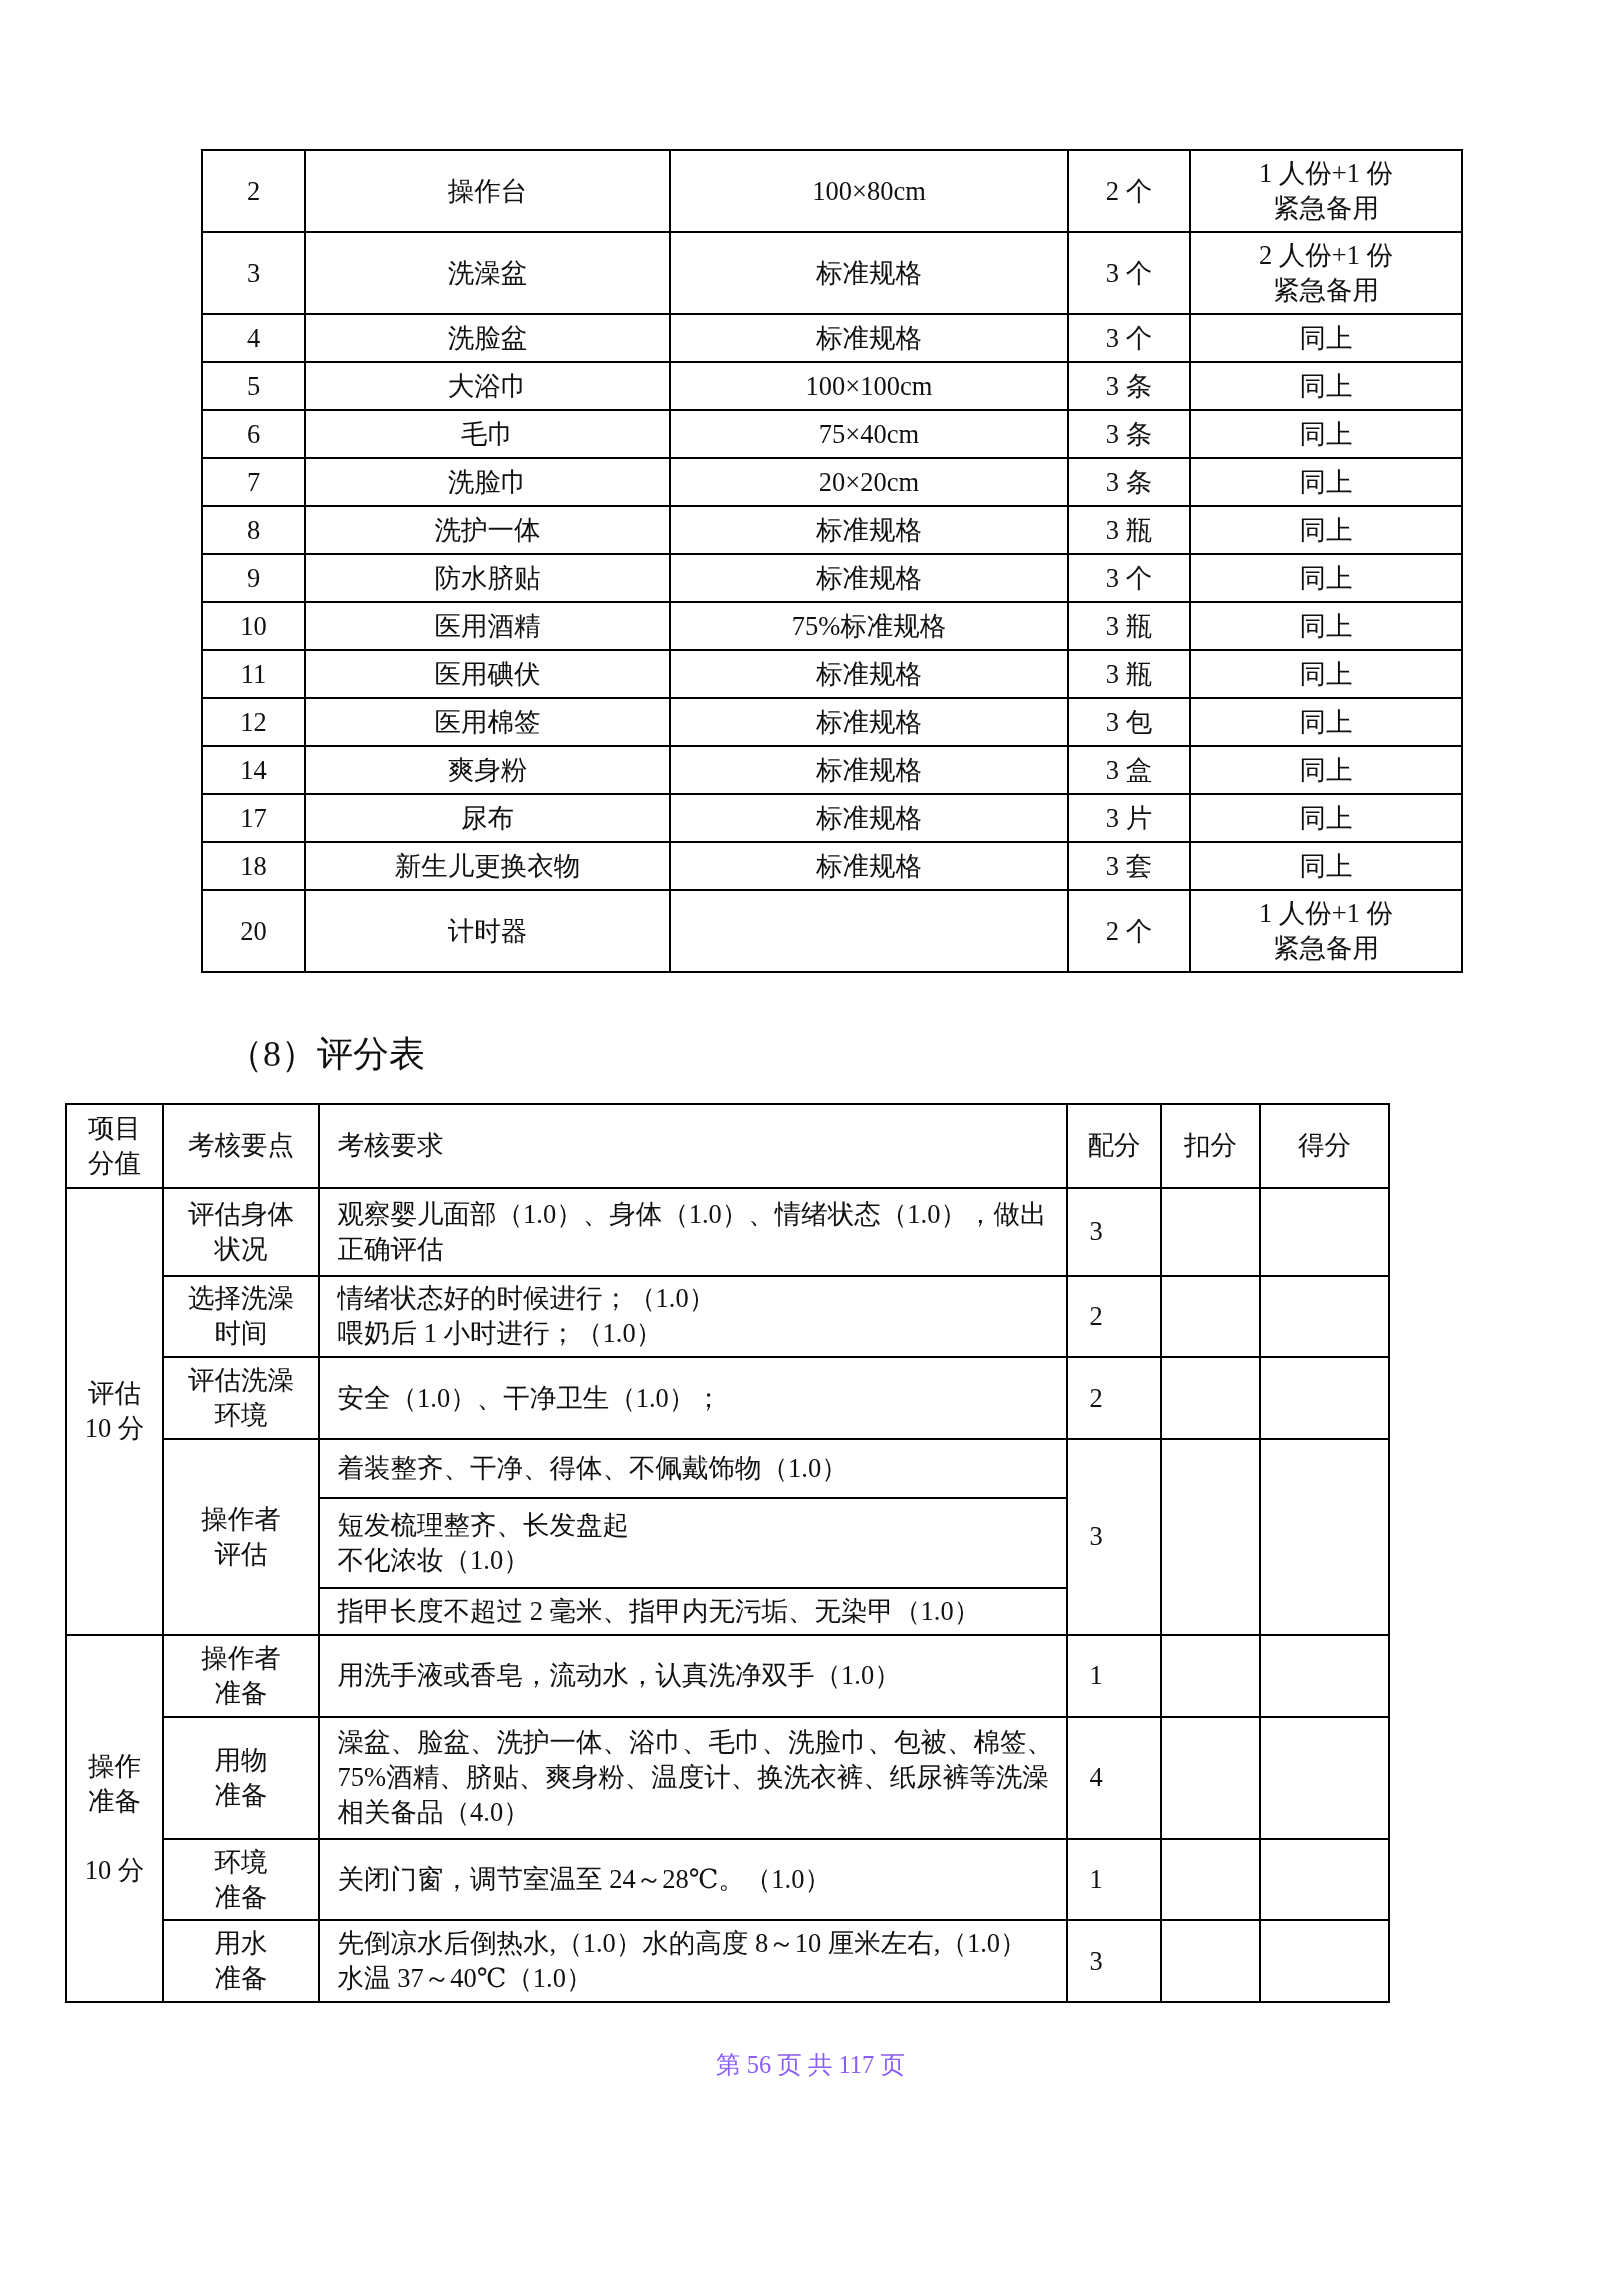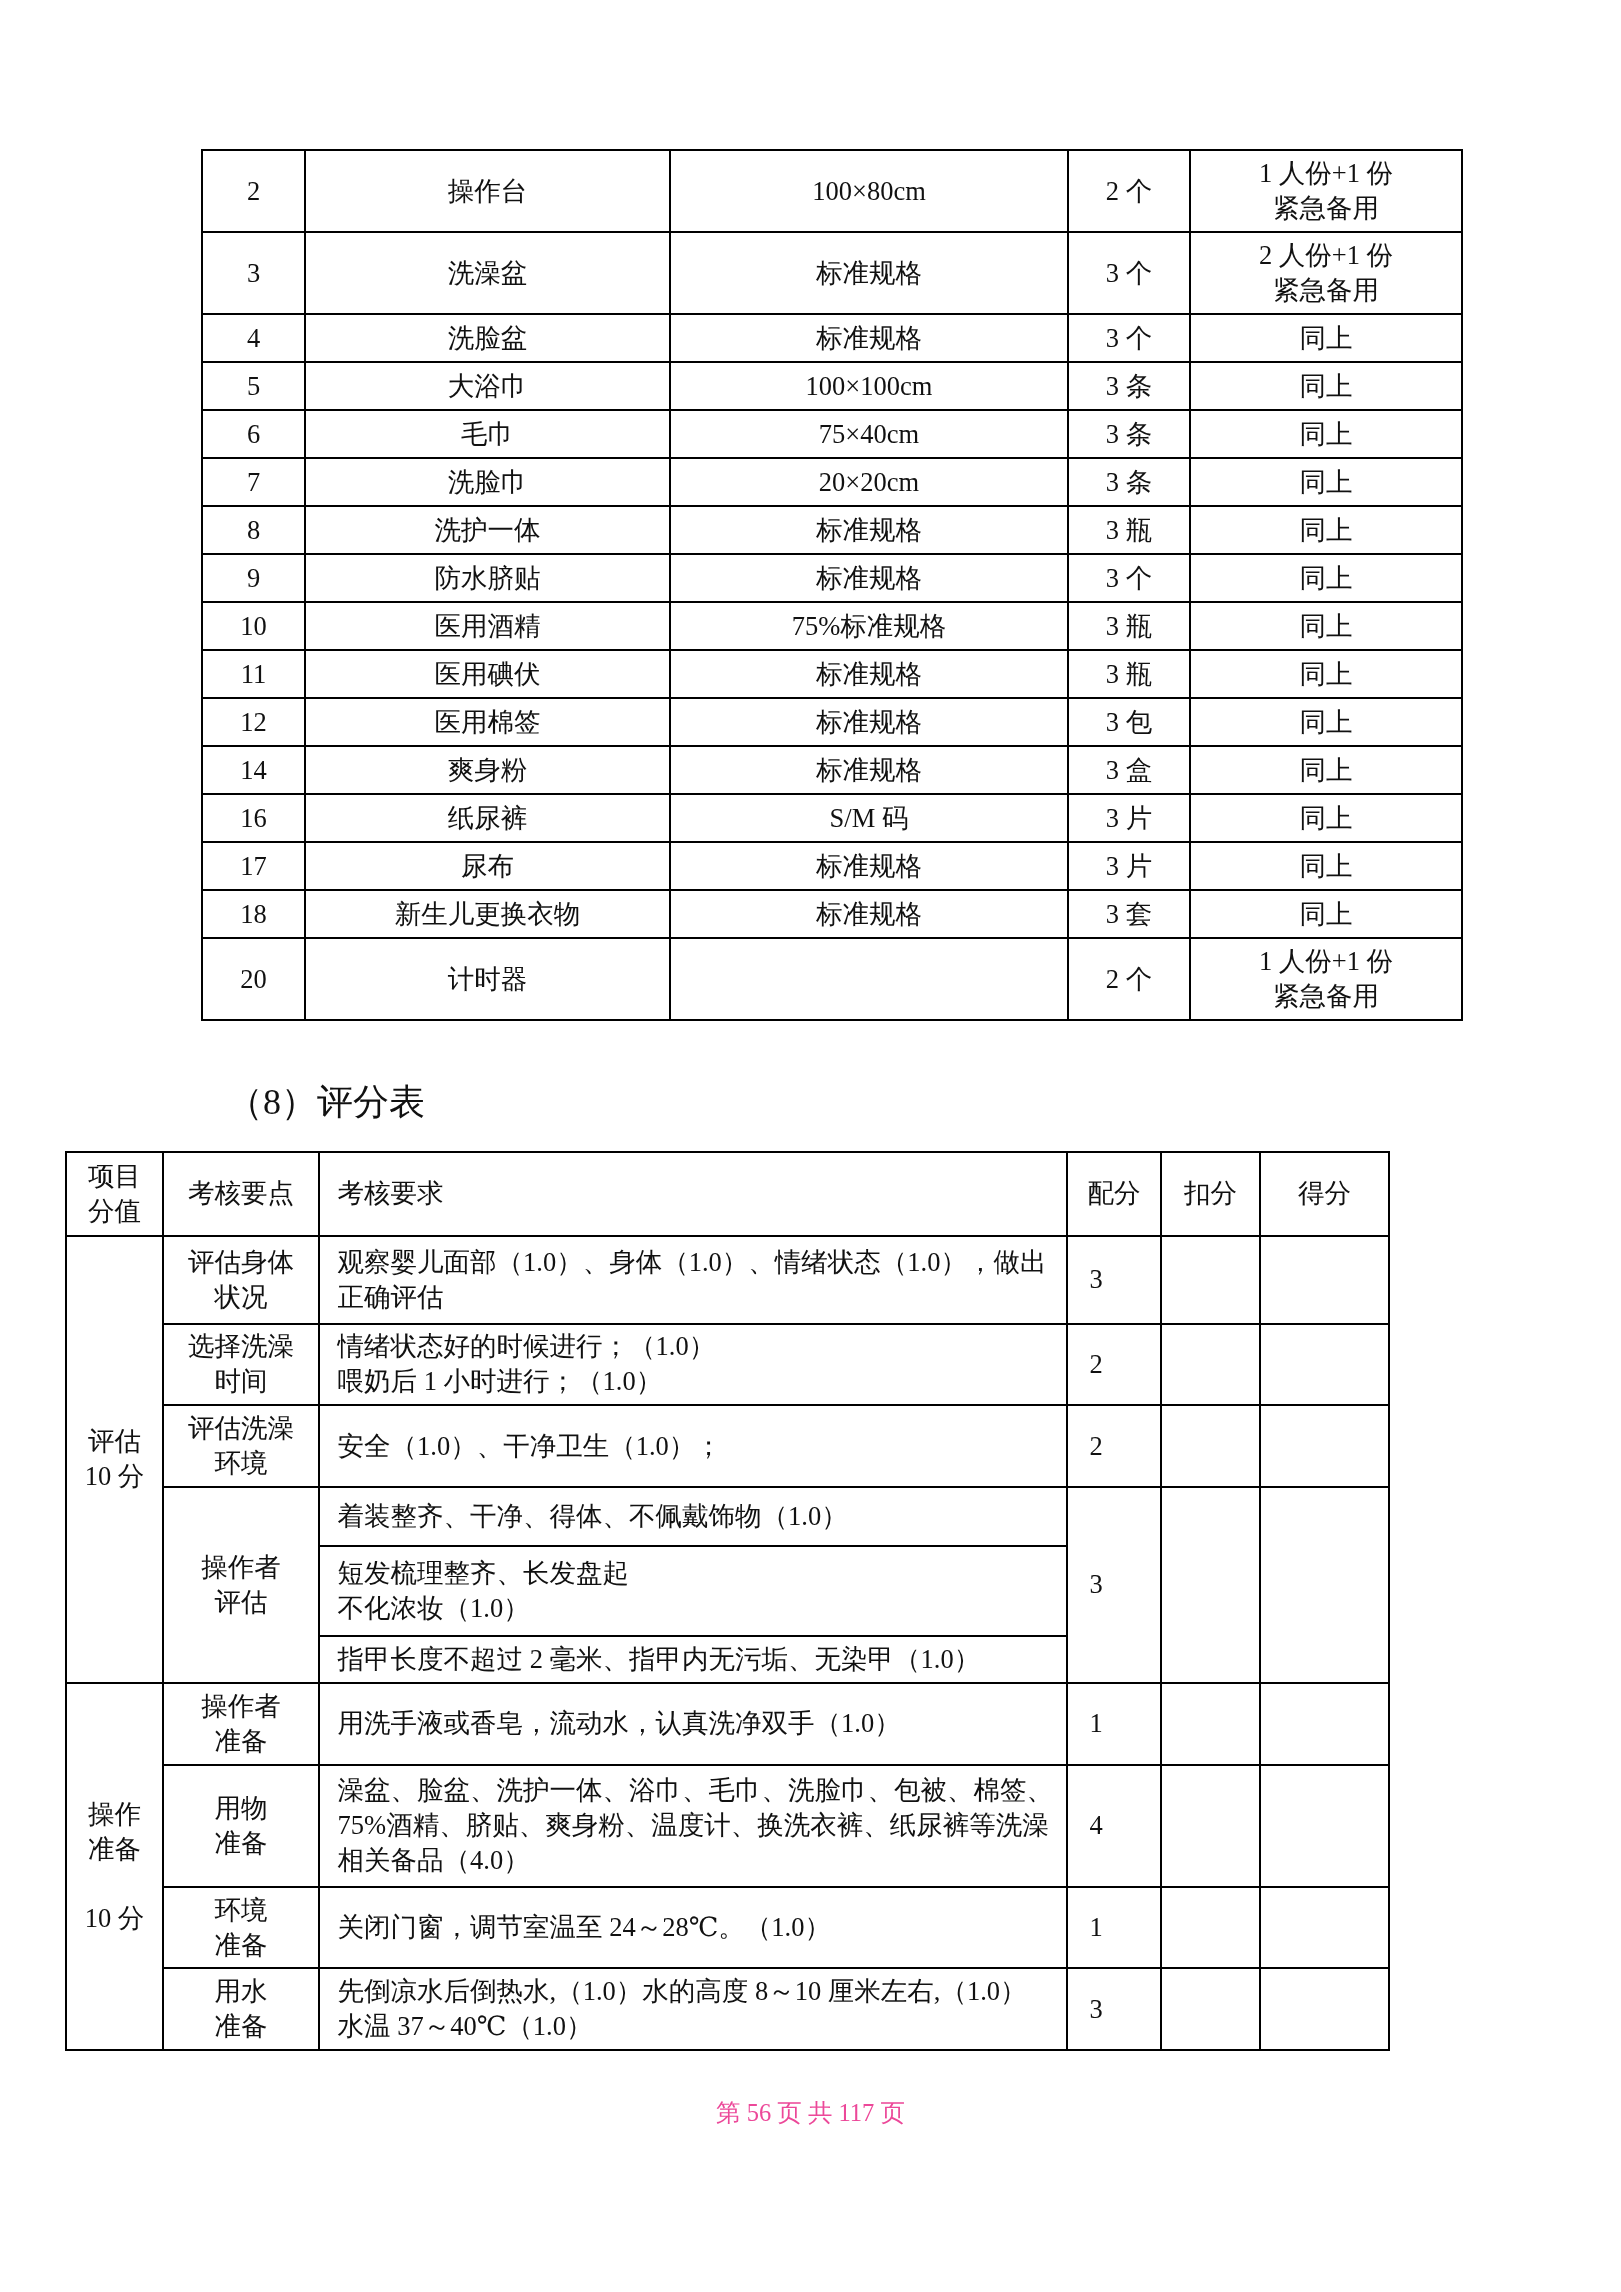--- a/index.html
+++ b/index.html
@@ -61,21 +61,21 @@
   tr.h-r5{height:65px;}
   tr.h-r6{height:122px;}
   tr.h-r7{height:71px;}
   tr.h-r8{height:68px;}
 
   
   .footer{
     margin-top:45px;
     text-align:center;
     font-size:24.5px;
-    color:#ec4899;
+    color:#8b5cf6;
   }
 </style>
 </head>
 <body>
 
 <div class="page">
 
   <table class="equip-table">
     <colgroup>
       <col style="width:103px">
@@ -162,27 +162,20 @@
         <td>医用棉签</td>
         <td>标准规格</td>
         <td>3 包</td>
         <td>同上</td>
       </tr>
       <tr>
         <td>14</td>
         <td>爽身粉</td>
         <td>标准规格</td>
         <td>3 盒</td>
-        <td>同上</td>
-      </tr>
-      <tr>
-        <td>16</td>
-        <td>纸尿裤</td>
-        <td>S/M 码</td>
-        <td>3 片</td>
         <td>同上</td>
       </tr>
       <tr>
         <td>17</td>
         <td>尿布</td>
         <td>标准规格</td>
         <td>3 片</td>
         <td>同上</td>
       </tr>
       <tr>

